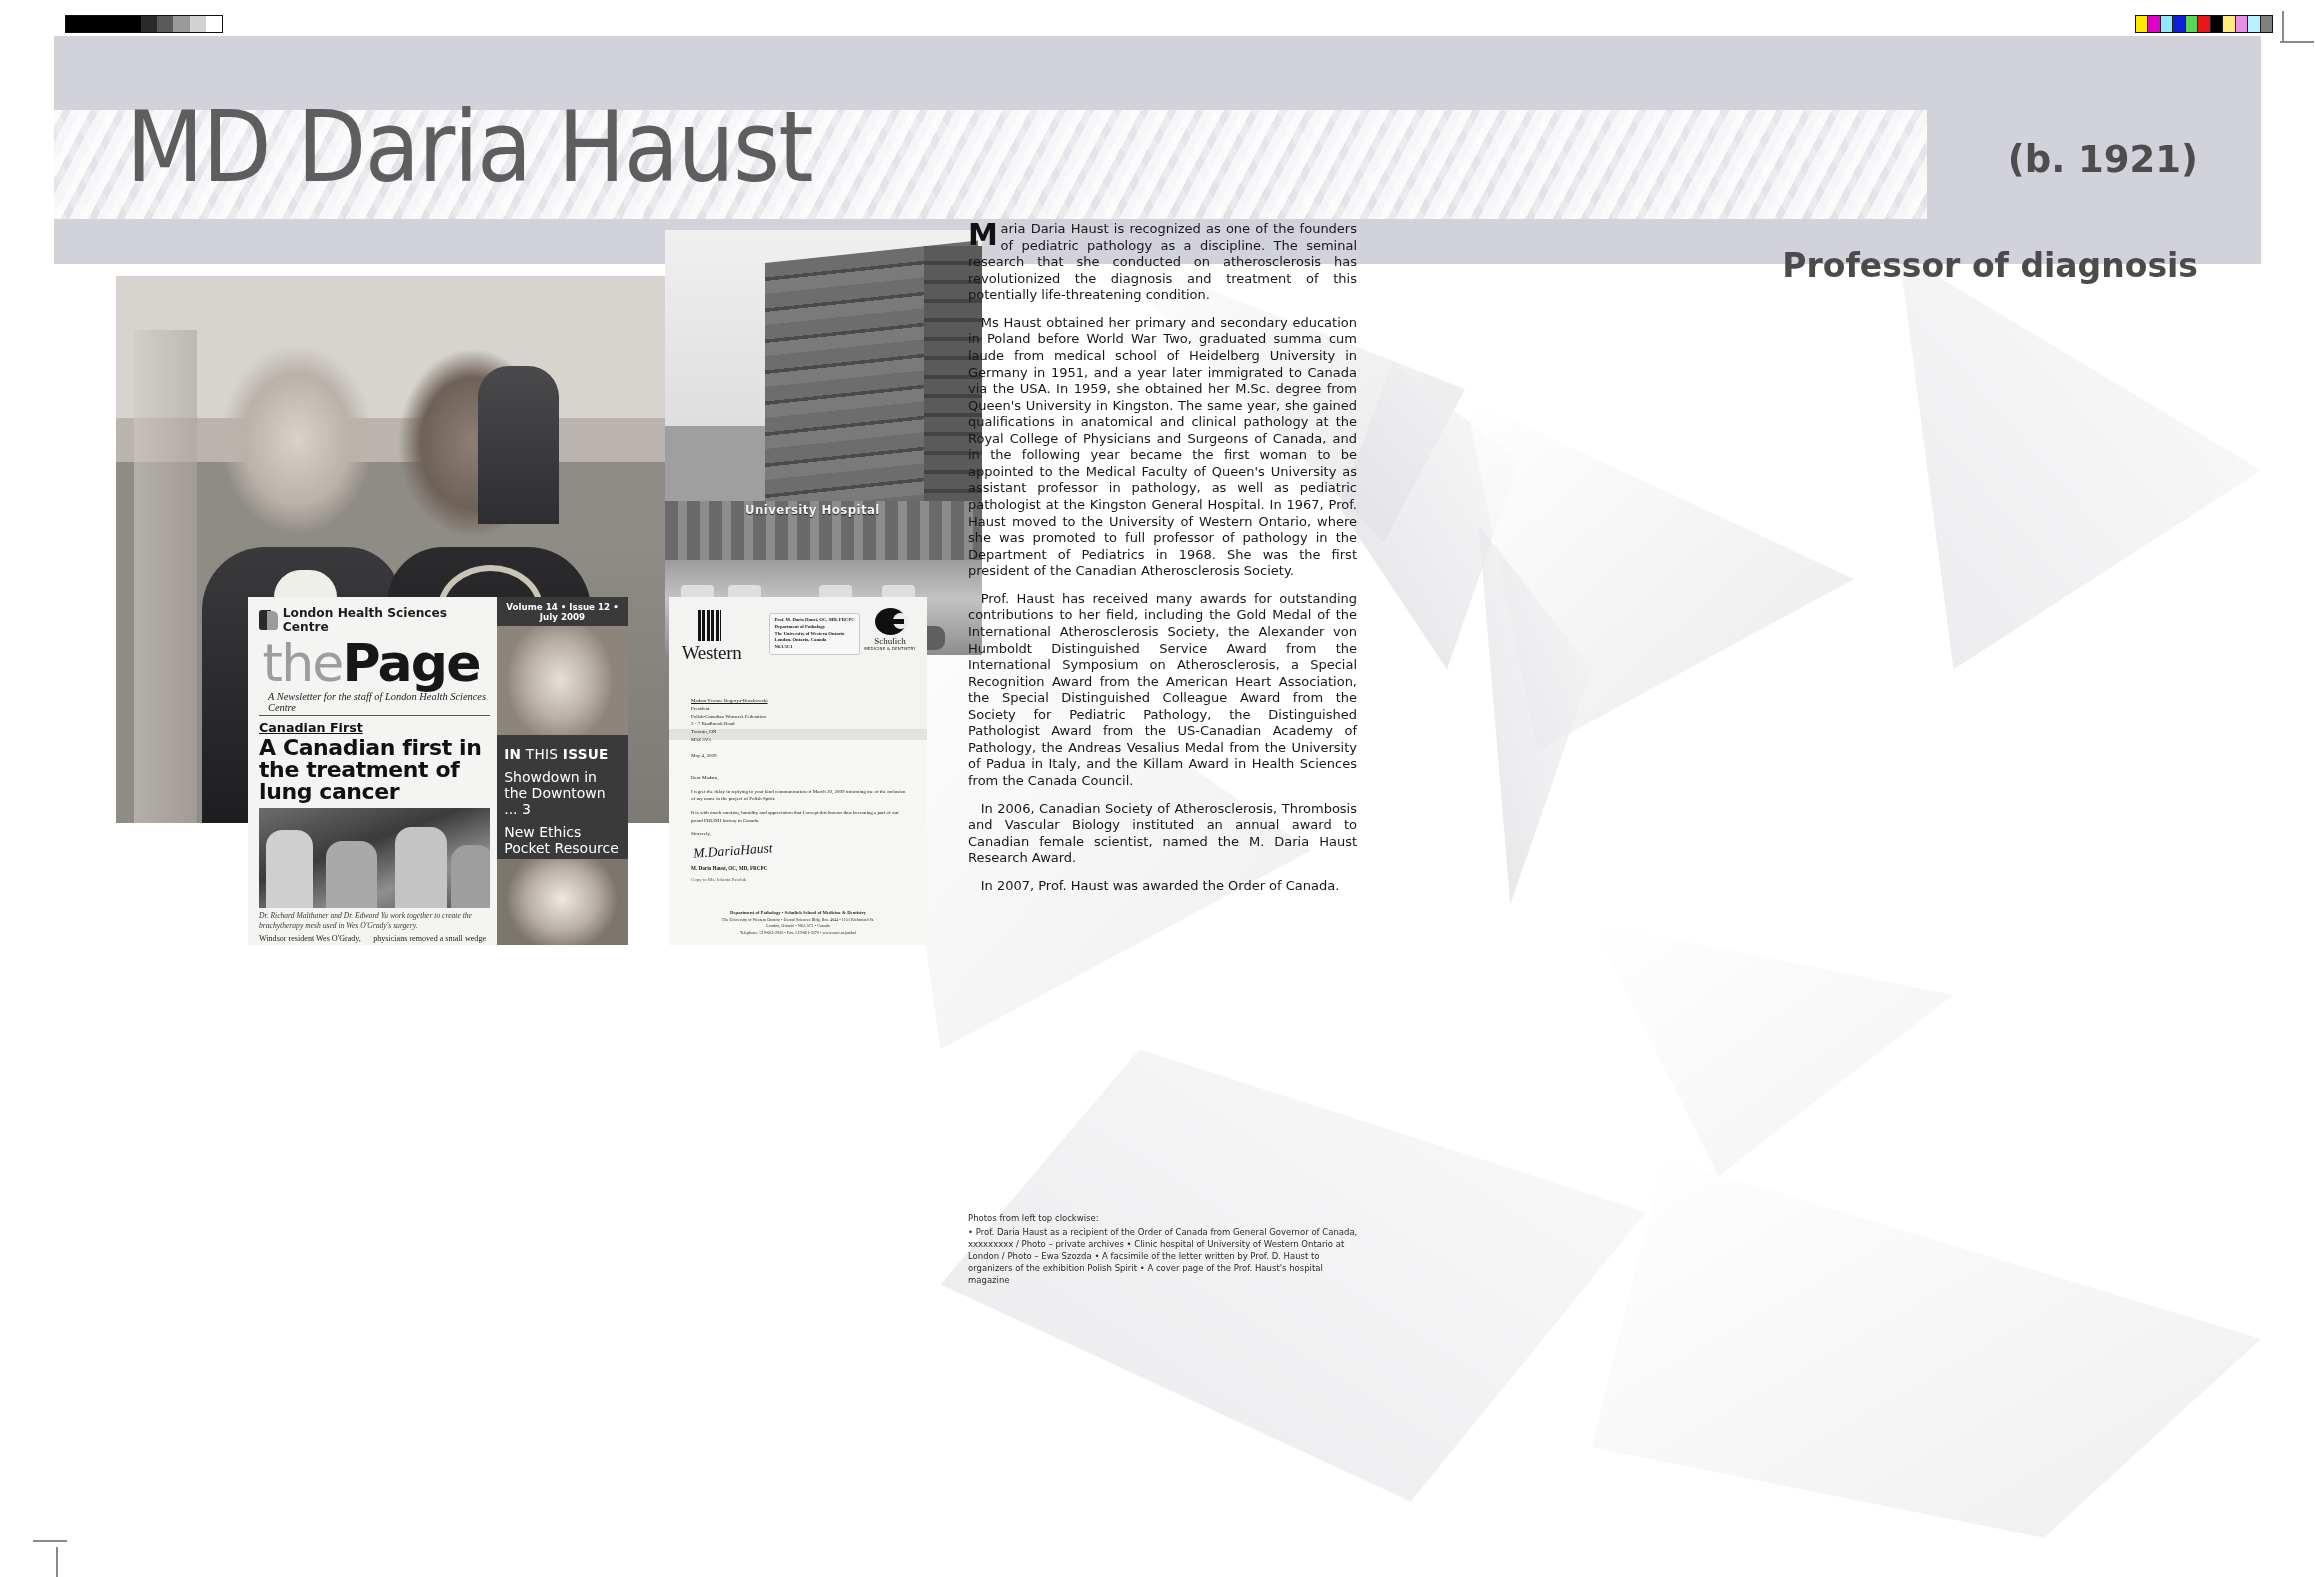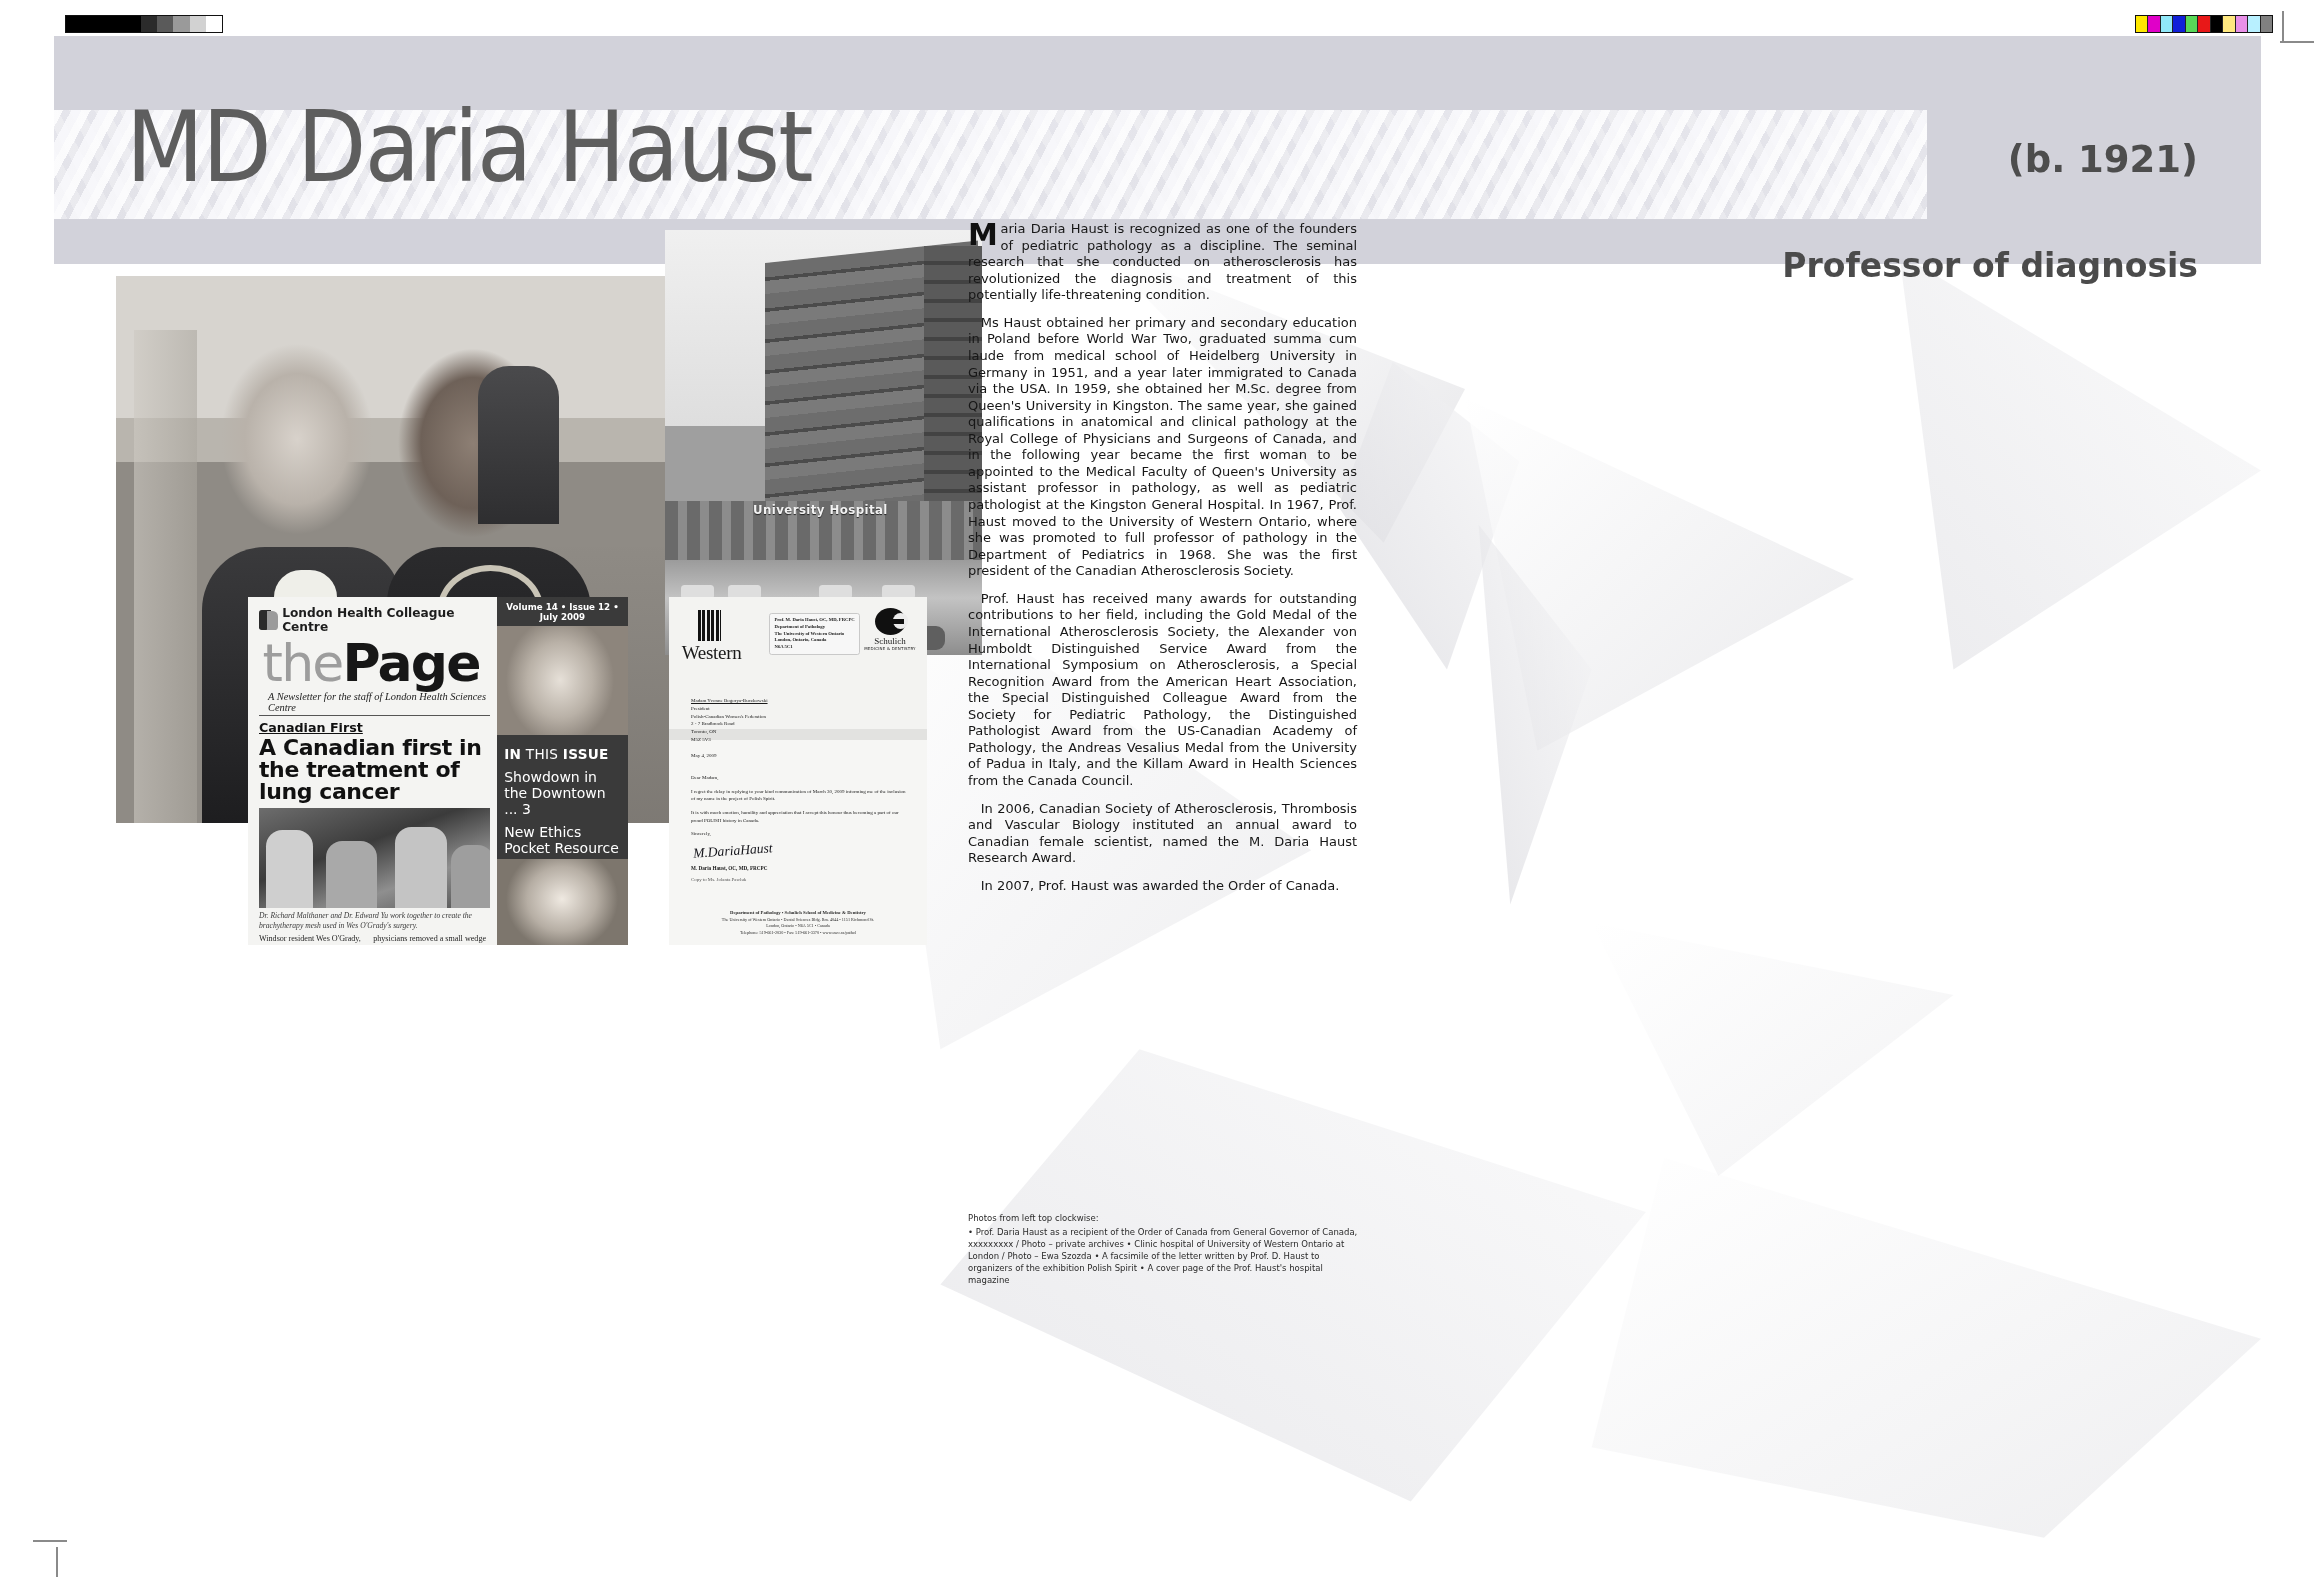--- a/index.html
+++ b/index.html
@@ -61,21 +61,21 @@
   #photo-hospital{left:611px;top:194px;width:317px;height:425px;
      background:linear-gradient(#e9e9e9 0 34%, #cfcfcf 34% 42%, #9f9f9f 42% 100%);}
   #photo-hospital .sky{position:absolute;left:0;top:0;width:100%;height:46%;background:linear-gradient(#f0f0f0,#dedede);}
   #photo-hospital .tower{position:absolute;left:100px;top:33px;width:213px;height:326px;
      background:repeating-linear-gradient(#6d6d6d 0 14.5px, #4b4b4b 14.5px 18px, #7a7a7a 18px 31px);
      transform:skewY(-6deg);transform-origin:left top;}
   #photo-hospital .tower2{position:absolute;left:259px;top:16.3px;width:58px;height:362px;
      background:repeating-linear-gradient(#5a5a5a 0 15.4px, #434343 15.4px 19px);}
   #photo-hospital .podium{position:absolute;left:0;top:271px;width:100%;height:100px;
      background:repeating-linear-gradient(90deg,#6a6a6a 0 12.7px,#8c8c8c 12.7px 22px);}
-  #photo-hospital .sign{position:absolute;left:88px;top:273px;font-size:11.8px;color:#f2f2f2;font-weight:bold;
+  #photo-hospital .sign{position:absolute;left:80px;top:273px;font-size:11.8px;color:#f2f2f2;font-weight:bold;
      letter-spacing:0.4px;text-shadow:0 0.9px 0.9px #222;font-family:"DejaVu Sans",sans-serif;}
   #photo-hospital .ground{position:absolute;left:0;bottom:0;width:100%;height:95px;
      background:linear-gradient(#9b9b9b,#c3c3c3 40%,#8d8d8d);}
   #photo-hospital .car{position:absolute;height:13.6px;width:33px;background:#dedede;border-radius:3.6px;bottom:56px;}
   #photo-hospital .bush{position:absolute;bottom:5.4px;height:23.5px;background:#5f5f5f;border-radius:9px;}
 
   
   #photo-newsletter{left:194px;top:561px;width:380px;height:348px;background:#f4f4f2;color:#111;}
   .nl-wrap{position:absolute;inset:0;display:flex;}
   .nl-main{width:249px;padding:7.2px 7.2px 0 11px;box-sizing:border-box;position:relative;}
@@ -237,21 +237,21 @@
   </div>
 
   <div class="photo" id="photo-newsletter">
     <div class="nl-wrap">
       <div class="nl-main">
         <div class="nl-logo">
           <span class="glyph">
               <b></b>
               <i></i>
             </span>
-          <span>London Health Colleague Centre</span>
+          <span>London Health Sciences Centre</span>
         </div>
         <div class="nl-masthead">
           <span class="the">the</span><span class="pg">Page</span>
         </div>
         <div class="nl-tag">A Newsletter for the staff of London Health Sciences Centre</div>
         <div class="nl-rule"></div>
         <div class="nl-kicker">Canadian First</div>
         <div class="nl-head">A Canadian first in the treatment of lung cancer</div>
         <div class="nl-photo">
           <div class="scrub" style="left:7.2px;width:47px;height:78px;"></div>

